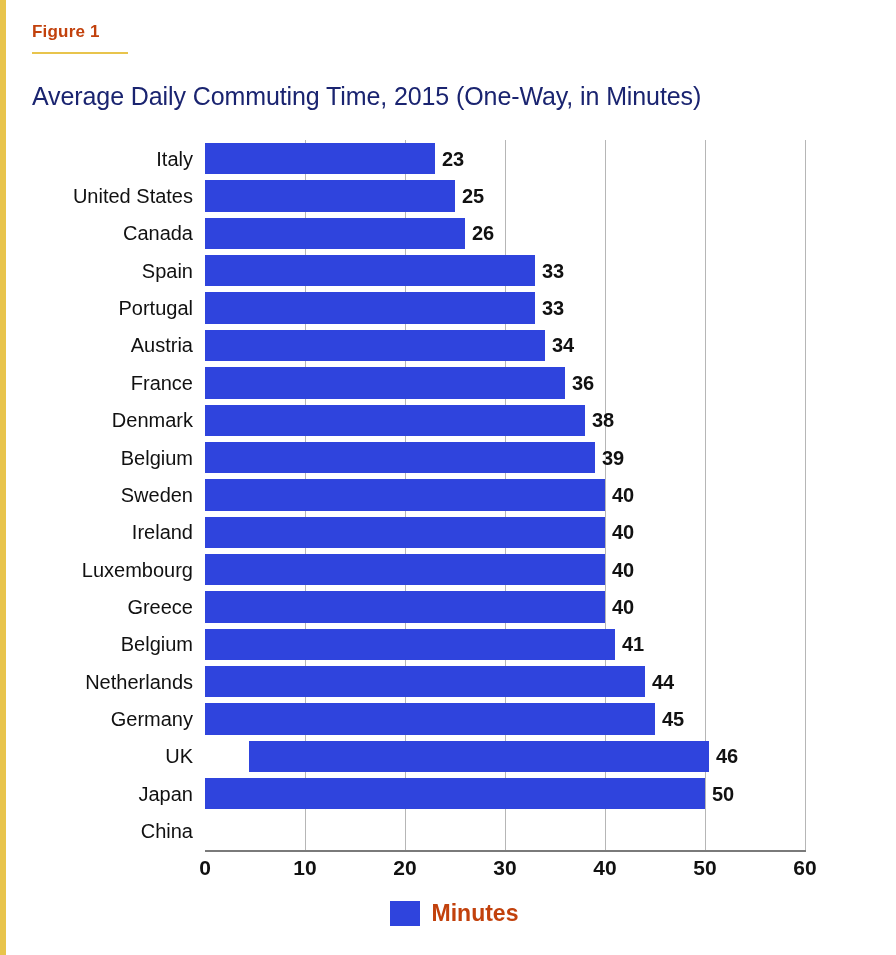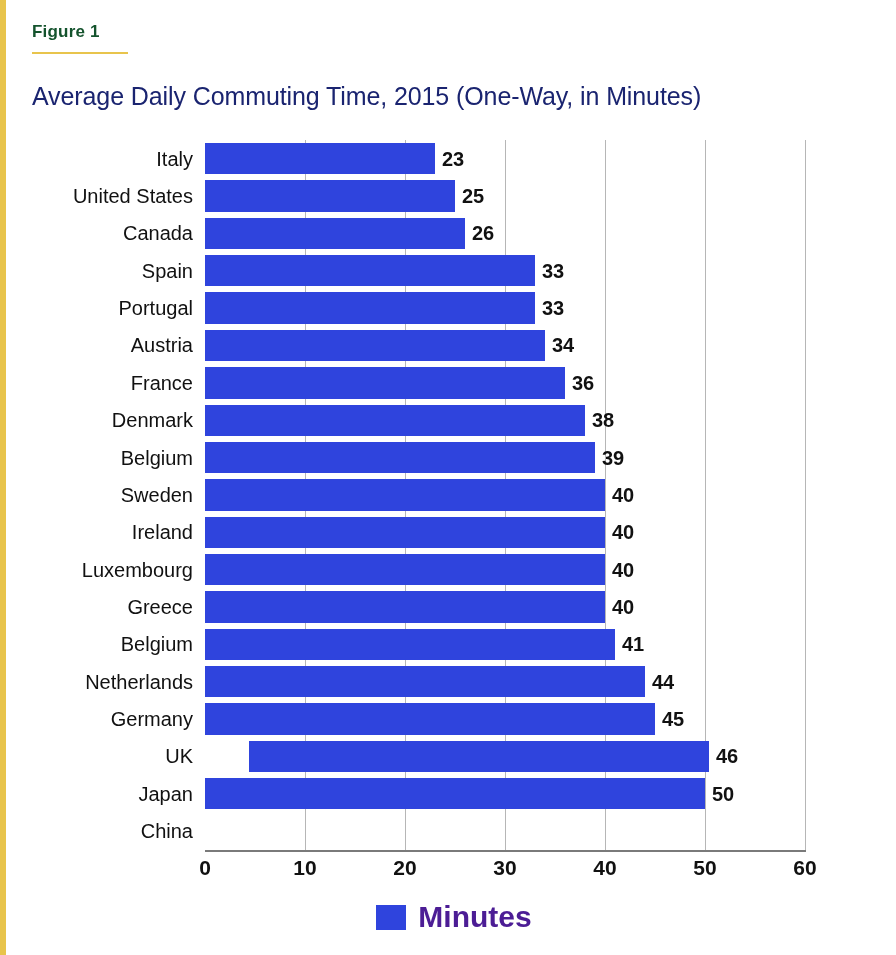--- a/index.html
+++ b/index.html
@@ -23,21 +23,21 @@
     box-sizing: border-box;
     border-left: 6px solid #e8c44c;
     background: #ffffff;
   }
   .figure-label {
     position: absolute;
     left: 26px;
     top: 22px;
     font-size: 17px;
     font-weight: bold;
-    color: #14532d;
+    color: #c2410c;
     letter-spacing: 0.2px;
   }
   .figure-rule {
     position: absolute;
     left: 26px;
     top: 52px;
     width: 96px;
     height: 2px;
     background: #e8c44c;
   }
@@ -165,23 +165,23 @@
     align-items: center;
     justify-content: center;
     gap: 12px;
   }
   .legend-swatch {
     width: 30px;
     height: 25px;
     background: #2f44dd;
   }
   .legend-label {
-    font-size: 30px;
+    font-size: 23px;
     font-weight: bold;
-    color: #4c1d95;
+    color: #c2410c;
   }
 </style>
 </head>
 <body>
 
 <div class="page">
 
   <div class="figure-label">Figure 1</div>
   <div class="figure-rule"></div>
   <div class="chart-title">Average Daily Commuting Time, 2015 (One-Way, in Minutes)</div>

